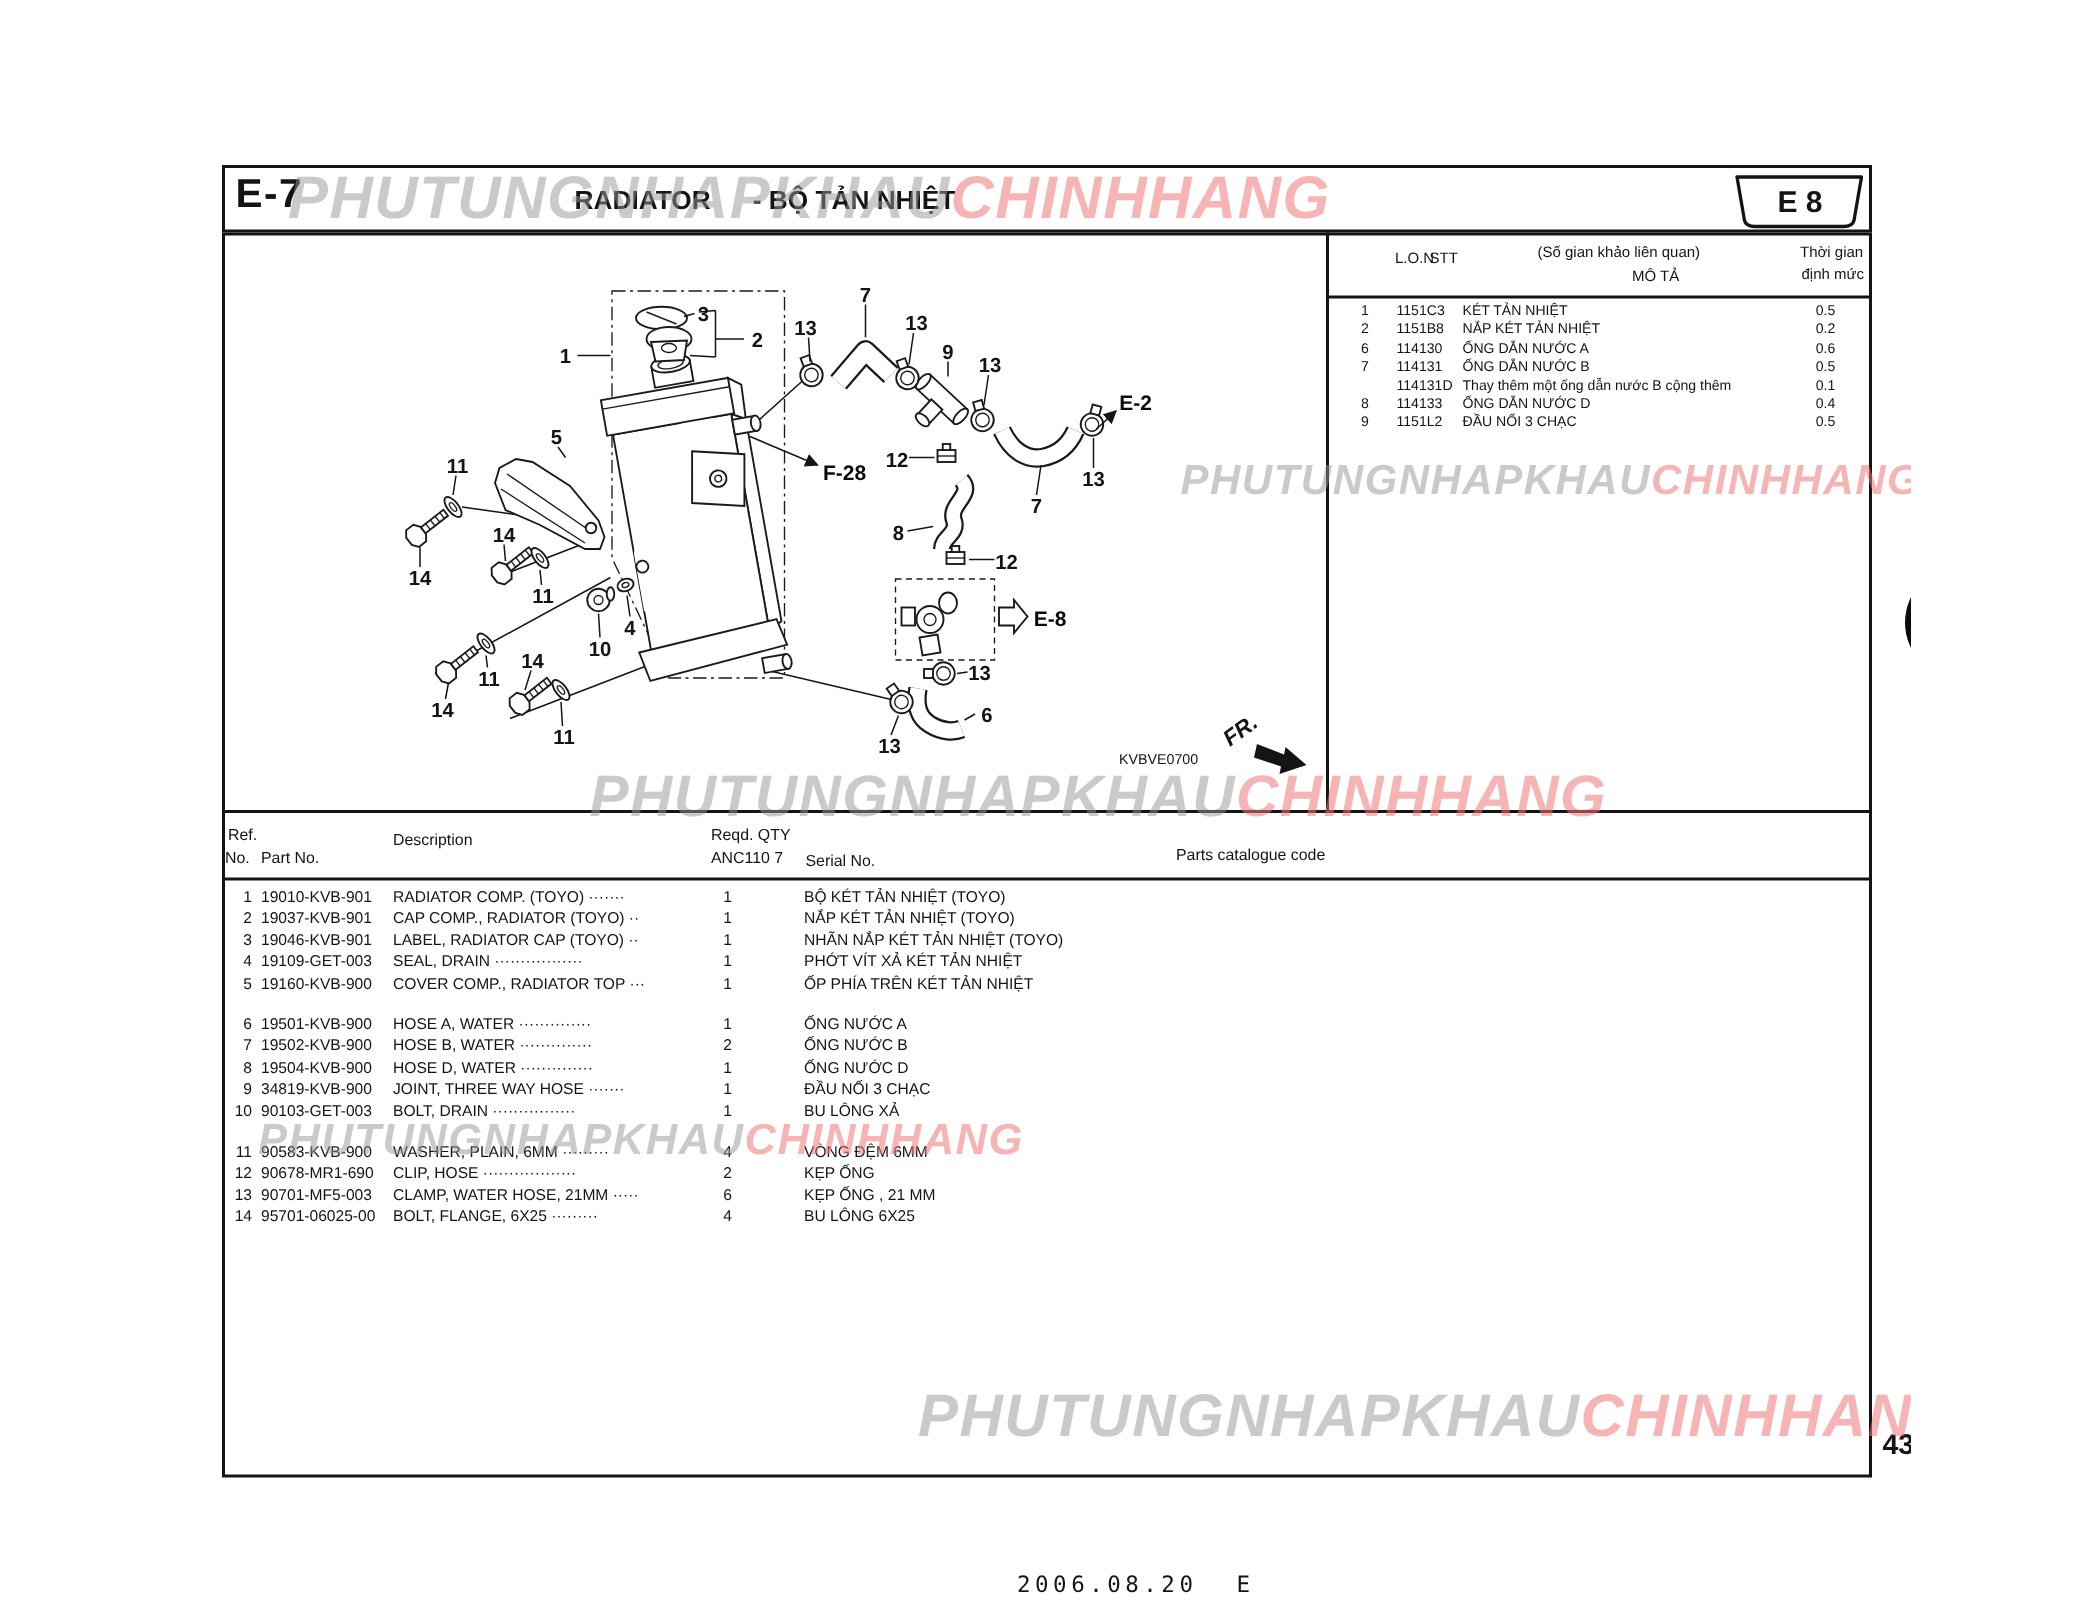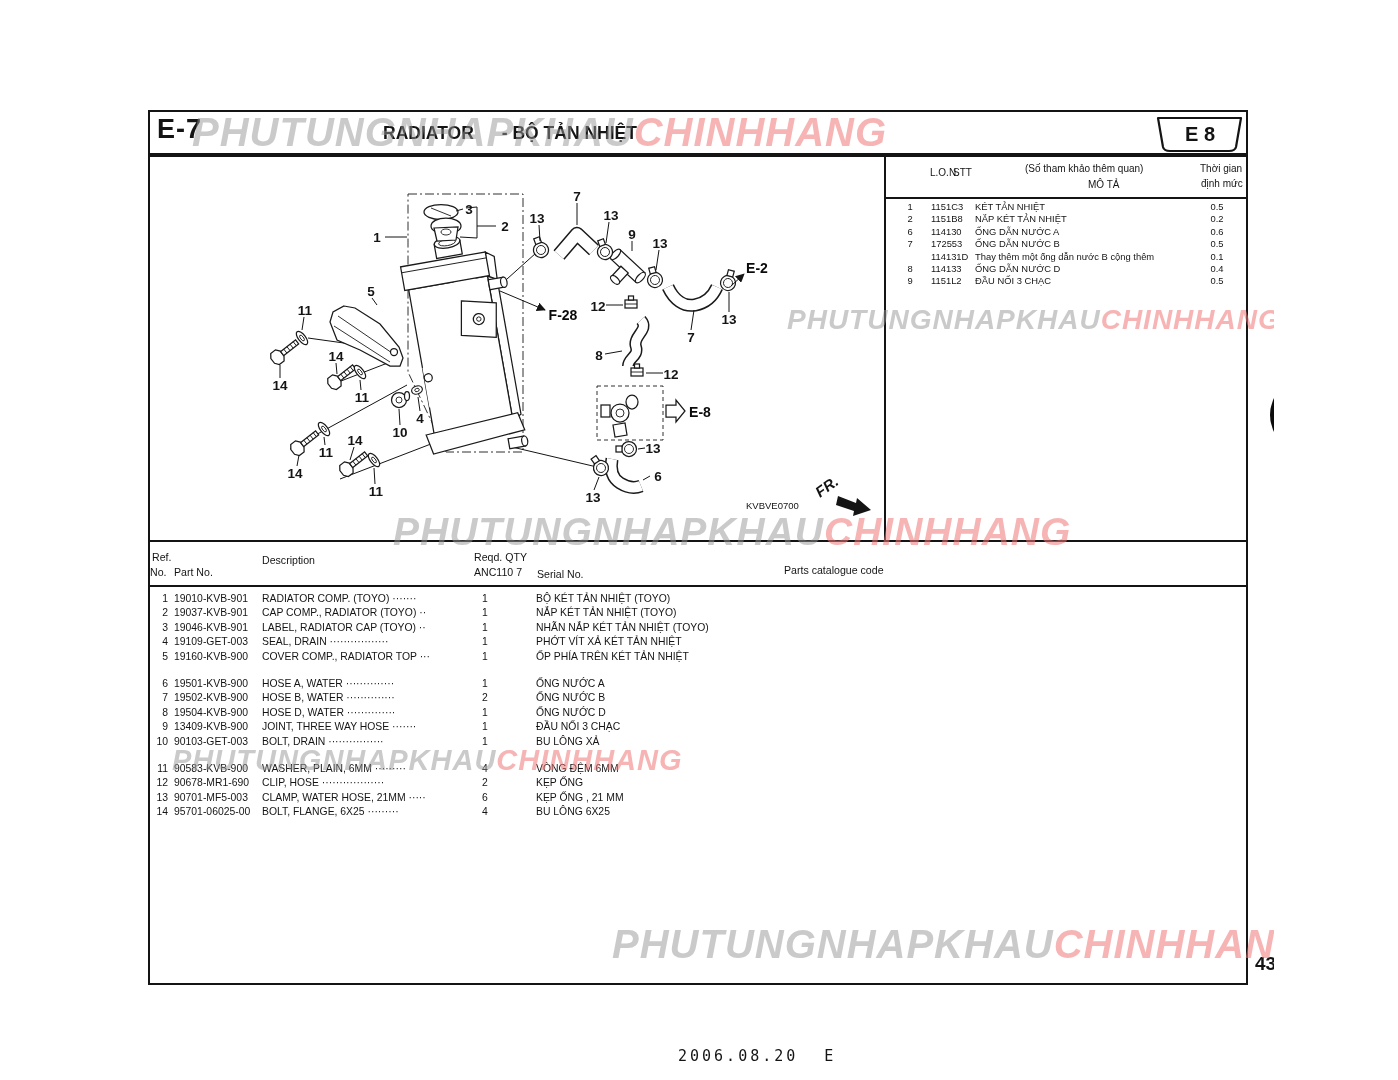--- a/index.html
+++ b/index.html
@@ -66,21 +66,21 @@
     <svg width="93" height="41" viewBox="0 0 93 41">
       <path d="M5,6 H88 L83,35 Q82,39 76,39 H17 Q11,39 10,35 Z" fill="#fff" stroke="#141414" stroke-width="2.2" stroke-linejoin="round"></path>
       <text x="47" y="29" text-anchor="middle" font-size="20" font-weight="bold" fill="#141414">E 8</text>
     </svg>
   </div>
 
   <div class="tab2">2</div>
 
   <div class="ref-head" style="left:942px;top:167px;margin-left:11px;">STT</div>
   <div class="ref-head" style="left:930px;top:167px;">L.O.N</div>
-  <div class="ref-head" style="left:1025px;top:163px;">(Số tham khảo thêm quan)</div>
+  <div class="ref-head" style="left:1025px;top:163px;">(Số gian khảo liên quan)</div>
   <div class="ref-head" style="left:1088px;top:179px;">MÔ TẢ</div>
   <div class="ref-head" style="left:1200px;top:163px;">Thời gian</div>
   <div class="ref-head" style="left:1201px;top:178px;">định mức</div>
   <div class="ref-rows">
       <div class="rrow">
         <span class="rc-stt">1</span>
         <span class="rc-lon">1151C3</span>
         <span class="rc-desc">KÉT TẢN NHIỆT</span>
         <span class="rc-time">0.5</span>
       </div>
@@ -91,21 +91,21 @@
         <span class="rc-time">0.2</span>
       </div>
       <div class="rrow">
         <span class="rc-stt">6</span>
         <span class="rc-lon">114130</span>
         <span class="rc-desc">ỐNG DẪN NƯỚC  A</span>
         <span class="rc-time">0.6</span>
       </div>
       <div class="rrow">
         <span class="rc-stt">7</span>
-        <span class="rc-lon">172553</span>
+        <span class="rc-lon">114131</span>
         <span class="rc-desc">ỐNG DẪN NƯỚC  B</span>
         <span class="rc-time">0.5</span>
       </div>
       <div class="rrow">
         <span class="rc-stt"></span>
         <span class="rc-lon">114131D</span>
         <span class="rc-desc">Thay thêm một ống dẫn nước B cộng thêm</span>
         <span class="rc-time">0.1</span>
       </div>
       <div class="rrow">
@@ -185,21 +185,21 @@
         </div>
         <div class="prow">
           <span class="pc-no">8</span>
           <span class="pc-part">19504-KVB-900</span>
           <span class="pc-desc">HOSE D, WATER ··············</span>
           <span class="pc-qty">1</span>
           <span class="pc-vi">ỐNG NƯỚC D</span>
         </div>
         <div class="prow">
           <span class="pc-no">9</span>
-          <span class="pc-part">13409-KVB-900</span>
+          <span class="pc-part">34819-KVB-900</span>
           <span class="pc-desc">JOINT, THREE WAY HOSE ·······</span>
           <span class="pc-qty">1</span>
           <span class="pc-vi">ĐẦU NỐI 3 CHẠC</span>
         </div>
         <div class="prow">
           <span class="pc-no">10</span>
           <span class="pc-part">90103-GET-003</span>
           <span class="pc-desc">BOLT, DRAIN ················</span>
           <span class="pc-qty">1</span>
           <span class="pc-vi">BU LÔNG XẢ</span>

